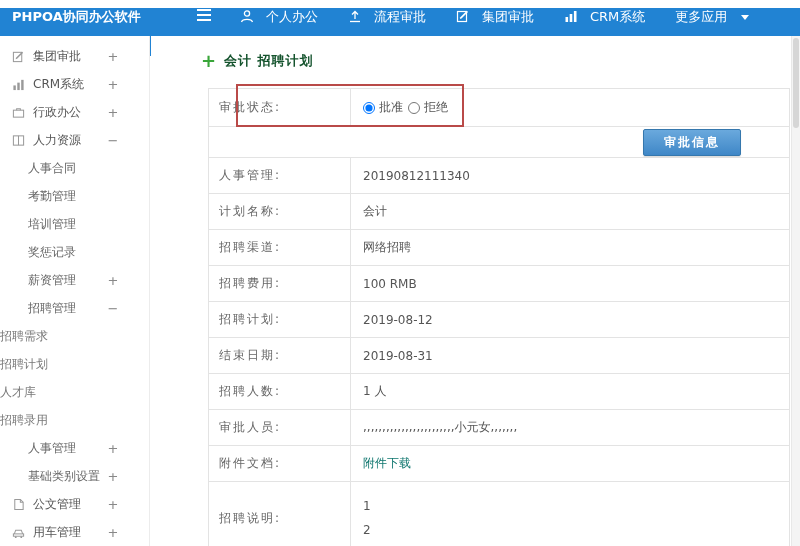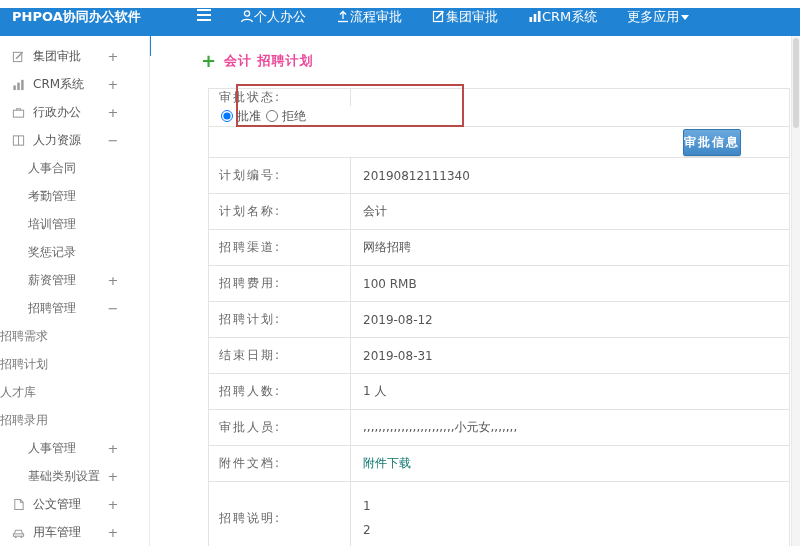--- a/index.html
+++ b/index.html
@@ -4,52 +4,52 @@
 <style>
   * { margin:0; padding:0; box-sizing:border-box; }
   body { font-family:"DejaVu Sans","Liberation Sans",sans-serif; background:#fff; }
   .wrap { position:relative; width:800px; height:546px; overflow:hidden; background:#fff; }
 
   
   .topbar { position:absolute; top:8px; left:0; right:0; height:48px; background:#2183d3; display:flex; align-items:flex-start; color:#fff; }
   .brand { width:150px; flex:none; padding-left:12px; font-size:13px; font-weight:bold; }
   .hamburger { margin-left:46px; display:flex; cursor:pointer; }
   .topnav { display:flex; align-items:center; margin-left:28px; gap:30px; }
-  .nav-item { display:flex; align-items:center; gap:0; font-size:13px; cursor:pointer; white-space:nowrap; }
+  .nav-item { display:flex; align-items:center; gap:12px; font-size:13px; cursor:pointer; white-space:nowrap; }
   .caret { width:0; height:0; border-left:4px solid transparent; border-right:4px solid transparent; border-top:5px solid #fff; margin-left:2px; }
 
   
   .sidebar { position:absolute; top:36px; left:0; width:150px; bottom:0; background:#fff; border-right:1px solid #ececec; padding-top:6px; overflow:hidden; }
   .side-item { position:relative; display:flex; align-items:center; height:28px; font-size:12px; color:#666; cursor:pointer; }
   .l0 { padding-left:12px; color:#555; }
   .l1 { padding-left:28px; }
   .l2 { color:#777; }
   .s-icon { width:15px; margin-right:6px; display:inline-flex; flex:none; }
   .s-exp { position:absolute; right:30px; color:#888; font-size:13px; width:12px; text-align:center; }
 
   
   .main { position:absolute; left:151px; top:36px; right:9px; bottom:0; background:#fff; }
   .crumb { position:absolute; top:16px; left:50px; display:flex; align-items:center; gap:8px; }
   .plus { color:#3aa63a; font-weight:bold; font-size:18px; line-height:1; }
-  .crumb-text { color:#ec4899; font-weight:bold; font-size:13px; letter-spacing:1px; }
+  .crumb-text { color:#14532d; font-weight:bold; font-size:13px; letter-spacing:1px; }
 
   .table { position:absolute; top:52px; left:57px; width:582px; border:1px solid #e3e3e3; border-bottom:none; }
   .trow { display:flex; border-bottom:1px solid #e3e3e3; height:36px; }
   .tlabel { width:142px; flex:none; display:flex; align-items:center; padding-left:10px; border-right:1px solid #e3e3e3; color:#666; font-size:12px; letter-spacing:2px; }
   .tvalue { flex:1; display:flex; align-items:center; padding-left:12px; color:#555; font-size:12px; }
-  .row-approval { height:38px;flex-direction:column; }
+  .row-approval { height:38px; }
   .row-button { height:31px; display:flex; align-items:center; justify-content:flex-end; padding-right:48px; border-bottom:1px solid #e3e3e3; }
   .row-desc { height:73px; }
   .row-desc .tvalue { flex-direction:column; align-items:flex-start; justify-content:center; gap:4px; line-height:20px; }
 
   .radio-group { display:flex; align-items:center; gap:5px; }
   .radio-opt { display:flex; align-items:center; gap:4px; cursor:pointer; }
   .radio-opt input { margin:0; width:12px; height:12px; }
 
-  .btn { background:linear-gradient(#6aa9dd,#3f87c7); color:#fff; border:1px solid #3577ad; border-radius:2px; padding:4px 0; font-size:12px; font-weight:bold; letter-spacing:2px; cursor:pointer; box-shadow:0 1px 1px rgba(0,0,0,.15); font-family:inherit; }
+  .btn { background:linear-gradient(#6aa9dd,#3f87c7); color:#fff; border:1px solid #3577ad; border-radius:2px; padding:4px 20px; font-size:12px; font-weight:bold; letter-spacing:2px; cursor:pointer; box-shadow:0 1px 1px rgba(0,0,0,.15); font-family:inherit; }
   .link { color:#0f766e; text-decoration:none; cursor:pointer; }
 
   .annotation { position:absolute; top:48px; left:85px; width:228px; height:43px; border:2px solid #b94a48; pointer-events:none; z-index:4; }
 
   .scrollbar { position:absolute; right:0; top:36px; width:9px; bottom:0; background:#f4f4f4; border-left:1px solid #e8e8e8; }
   .thumb { position:absolute; top:2px; left:1px; width:6px; height:90px; background:#d6d6d6; border-radius:3px; }
 </style>
 </head>
 <body>
 
@@ -229,21 +229,21 @@
             </label>
           </div>
         </div>
       </div>
 
       <div class="row-button">
         <button class="btn">审批信息</button>
       </div>
 
       <div class="trow">
-        <div class="tlabel">计划编号:</div>
+        <div class="tlabel">人事管理:</div>
         <div class="tvalue">20190812111340</div>
       </div>
       <div class="trow">
         <div class="tlabel">计划名称:</div>
         <div class="tvalue">会计</div>
       </div>
       <div class="trow">
         <div class="tlabel">招聘渠道:</div>
         <div class="tvalue">网络招聘</div>
       </div>

